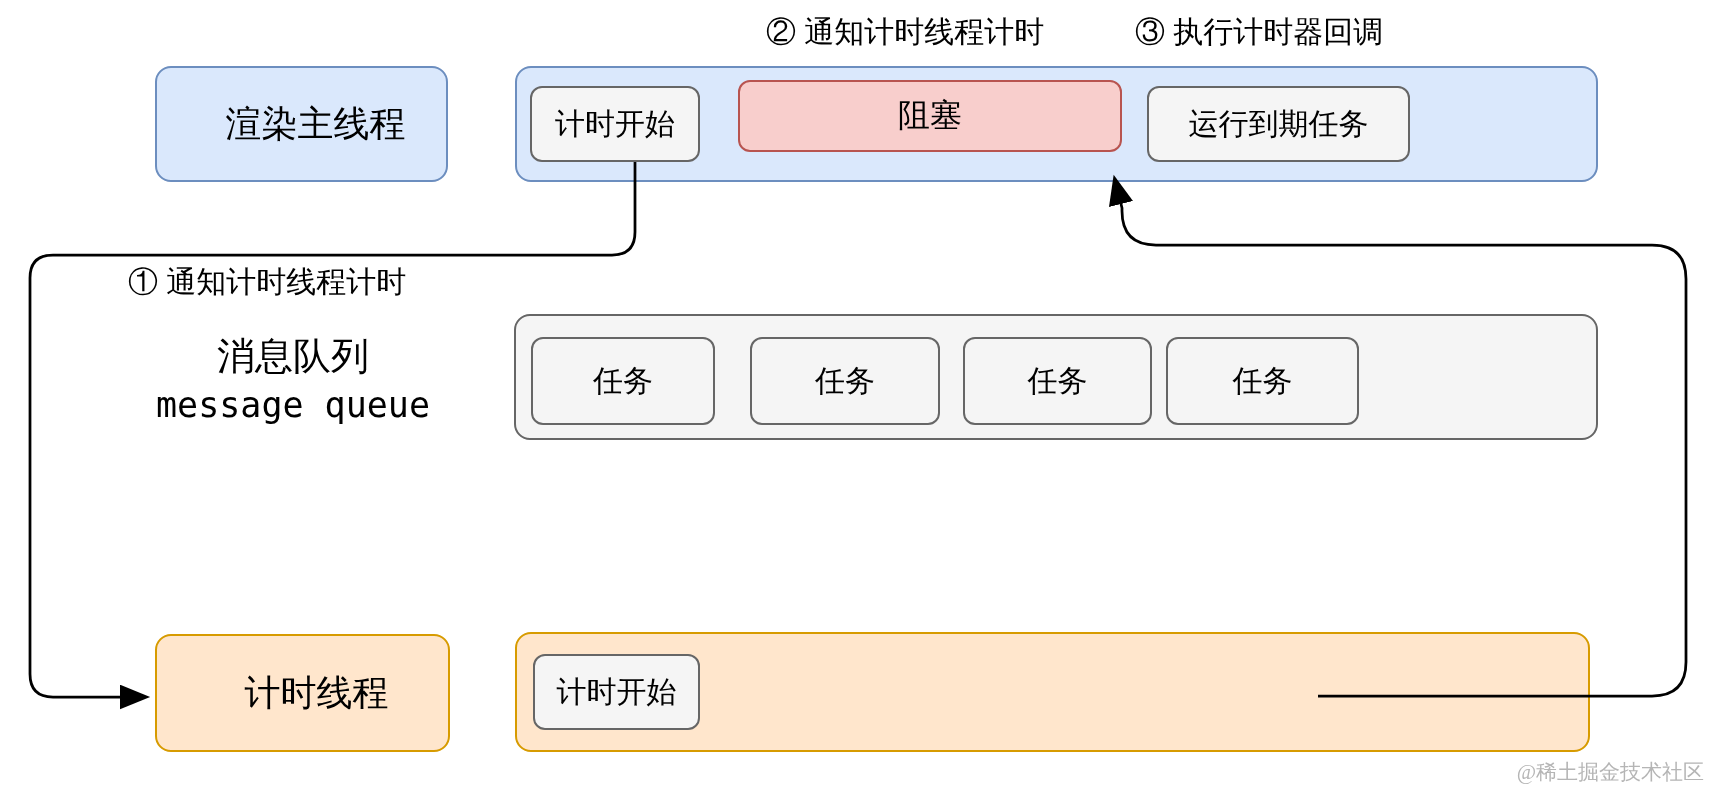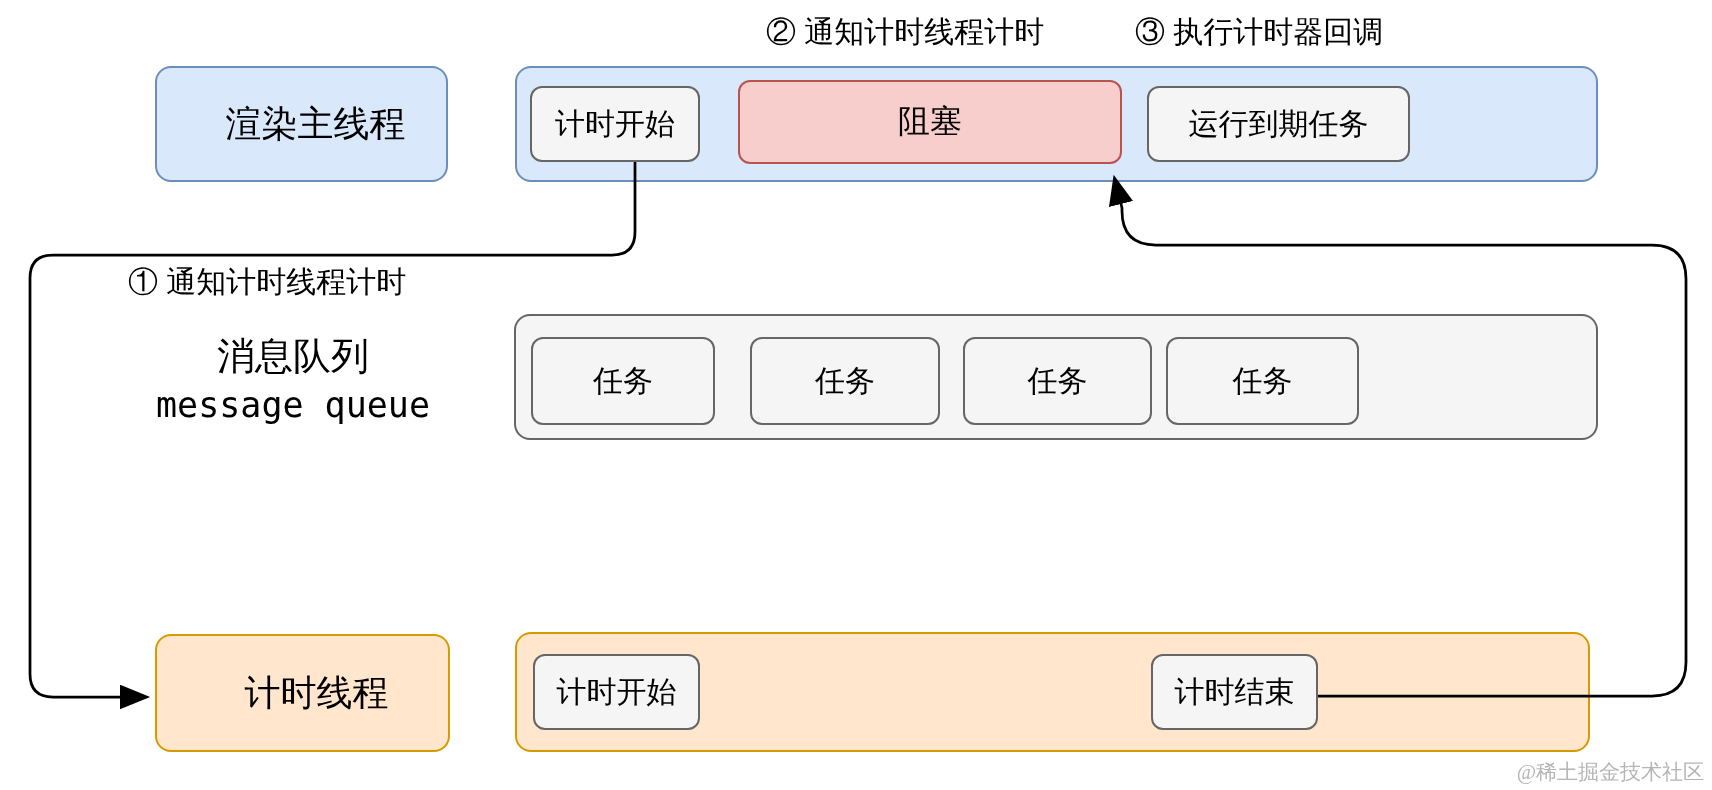--- a/index.html
+++ b/index.html
@@ -99,21 +99,21 @@
   <div class="big-label-box blue" style="left:155px; top:66px; width:293px; height:116px;">
     <span>渲染主线程</span>
   </div>
 
   <div class="lane blue" style="left:515px; top:66px; width:1083px; height:116px;"></div>
 
   <div class="node gray" style="left:530px; top:86px; width:170px; height:76px;">
     <span>计时开始</span>
   </div>
 
-  <div class="node red" style="left:738px; top:80px; width:384px; height:84px;">
+  <div class="node red" style="left:738px; top:80px; width:384px; height:72px;">
     <span>阻塞</span>
   </div>
 
   <div class="node gray" style="left:1147px; top:86px; width:263px; height:76px;">
     <span>运行到期任务</span>
   </div>
 
   <div class="annotation" style="left:128px; top:264px;">① 通知计时线程计时</div>
 
   <div class="queue-side-label cn">消息队列</div>
@@ -138,23 +138,20 @@
     <span>计时线程</span>
   </div>
 
   <div class="lane orange" style="left:515px; top:632px; width:1075px; height:120px;"></div>
 
   <div class="node gray" style="left:533px; top:654px; width:167px; height:76px;">
     <span>计时开始</span>
   </div>
 
 
-  <div class="node gray" style="left:1151px; top:654px; width:167px; height:76px;">
-    <span>计时结束</span>
-  </div>
 
   <div class="watermark">@稀土掘金技术社区</div>
 
   <svg class="arrow-layer" width="1712" height="790" viewBox="0 0 1712 790">
     <defs>
       <marker id="arrowhead" markerWidth="12" markerHeight="10" refX="1.5" refY="4.5" orient="auto" markerUnits="strokeWidth">
         <path d="M0,0 L11,4.5 L0,9 Z" fill="#000000"></path>
       </marker>
     </defs>
 

